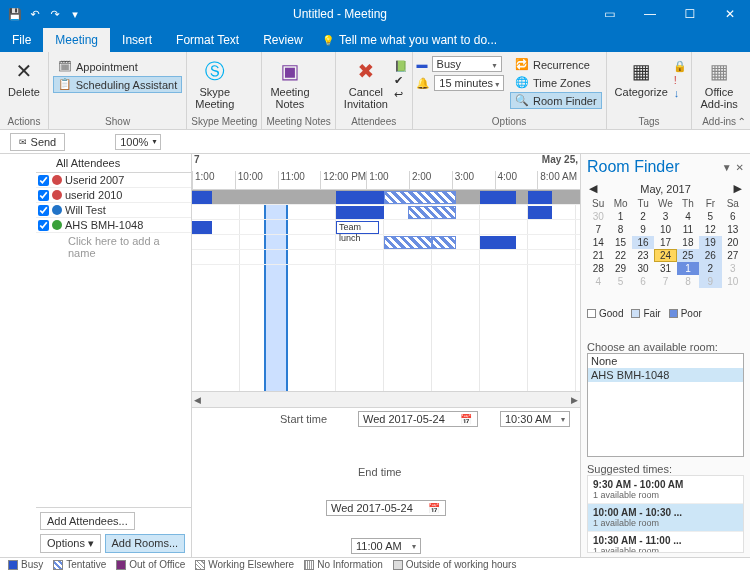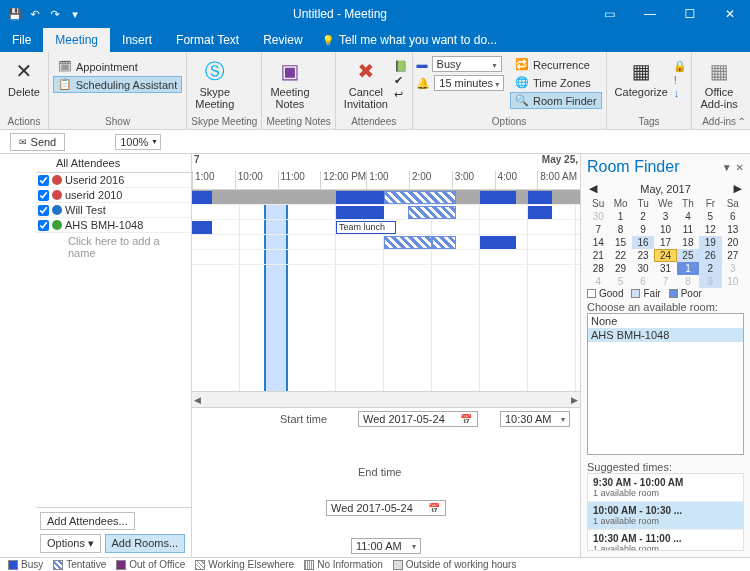--- a/index.html
+++ b/index.html
@@ -94,21 +94,21 @@
   .rf-head .ctrls{ font-size:10px; color:#666; display:flex; gap:4px;}
   .cal { border:none; }
   .cal-head { display:flex; justify-content:space-between; align-items:center; font-size:11px; padding:2px;}
   .cal-grid { display:grid; grid-template-columns:repeat(7,1fr); font-size:10px; text-align:center;}
   .cal-grid .dh{ color:#555; padding:1px;}
   .cal-grid .d{ padding:1px; cursor:pointer;}
   .cal-grid .d.out{ color:#bbb;}
   .cal-grid .d.sel{ background:#ffd65c; border:1px solid #c9a227; padding:0;}
   .cal-grid .d.poor{ background:#6a8ee0; color:#fff;}
   .cal-grid .d.fair{ background:#cde0f7;}
-  .rf-leg{ display:flex; gap:8px; font-size:10px; margin:0 0;}
+  .rf-leg{ display:flex; gap:8px; font-size:10px; margin:20px 0;}
   .rf-leg .sw{ width:9px; height:9px;}
   .rf-sec-label{ font-size:11px; color:#555; margin-top:2px;}
   .roomlist{ border:1px solid #ababab; background:#fff; height:142px; font-size:11px; overflow:auto;}
   .roomlist div{ padding:1px 3px;}
   .roomlist .hl{ background:#cde6f7;}
   .suggested{ margin-top:4px; font-size:11px;}
   .suggest-list{ border:1px solid #e0e0e0; background:#fff; height:78px; overflow:auto;}
   .suggest-item{ padding:3px 5px; border-bottom:1px solid #eee;}
   .suggest-item.hl{ background:#cde6f7;}
   .suggest-item .t{ font-weight:bold; font-size:10px;}
@@ -273,21 +273,21 @@
 </div>
 
 <div class="main">
 
   <div class="leftpane">
     <div class="attendee-head">All Attendees</div>
     <div id="attendee-rows">
         <div class="attendee-row">
           <input type="checkbox" checked="" style="">
           <span class="status-dot" style="background:#d04848;"></span>
-          <span>Userid 2016</span>
+          <span>Userid 2007</span>
         </div>
         <div class="attendee-row">
           <input type="checkbox" checked="" style="">
           <span class="status-dot" style="background:#d04848;"></span>
           <span>userid 2010</span>
         </div>
         <div class="attendee-row">
           <input type="checkbox" checked="" style="">
           <span class="status-dot" style="background:#2173c7;"></span>
           <span>Will Test</span>
@@ -334,21 +334,21 @@
           <div class="bar busy" style="left:336px; width:24px;"></div>
         </div>
         <div class="trow">
           <div class="bar busy" style="left:144px; width:48px;"></div>
           <div class="bar tent" style="left:216px; width:48px;"></div>
           <div class="bar busy" style="left:336px; width:24px;"></div>
           <div class="bar busy" style="left:395px; width:8px;"></div>
         </div>
         <div class="trow">
           <div class="bar busy" style="left:0; width:20px;"></div>
-          <div class="bar label" style="left:144px; width:60px;">Team lunch</div>
+          <div class="bar label" style="left:144px; width:43px;">Team lunch</div>
         </div>
         <div class="trow">
           <div class="bar tent" style="left:192px; width:48px;"></div>
           <div class="bar tent" style="left:240px; width:24px;"></div>
           <div class="bar busy" style="left:288px; width:36px;"></div>
         </div>
         <div class="trow"></div>
       </div>
     </div>
     <div class="hscroll">

